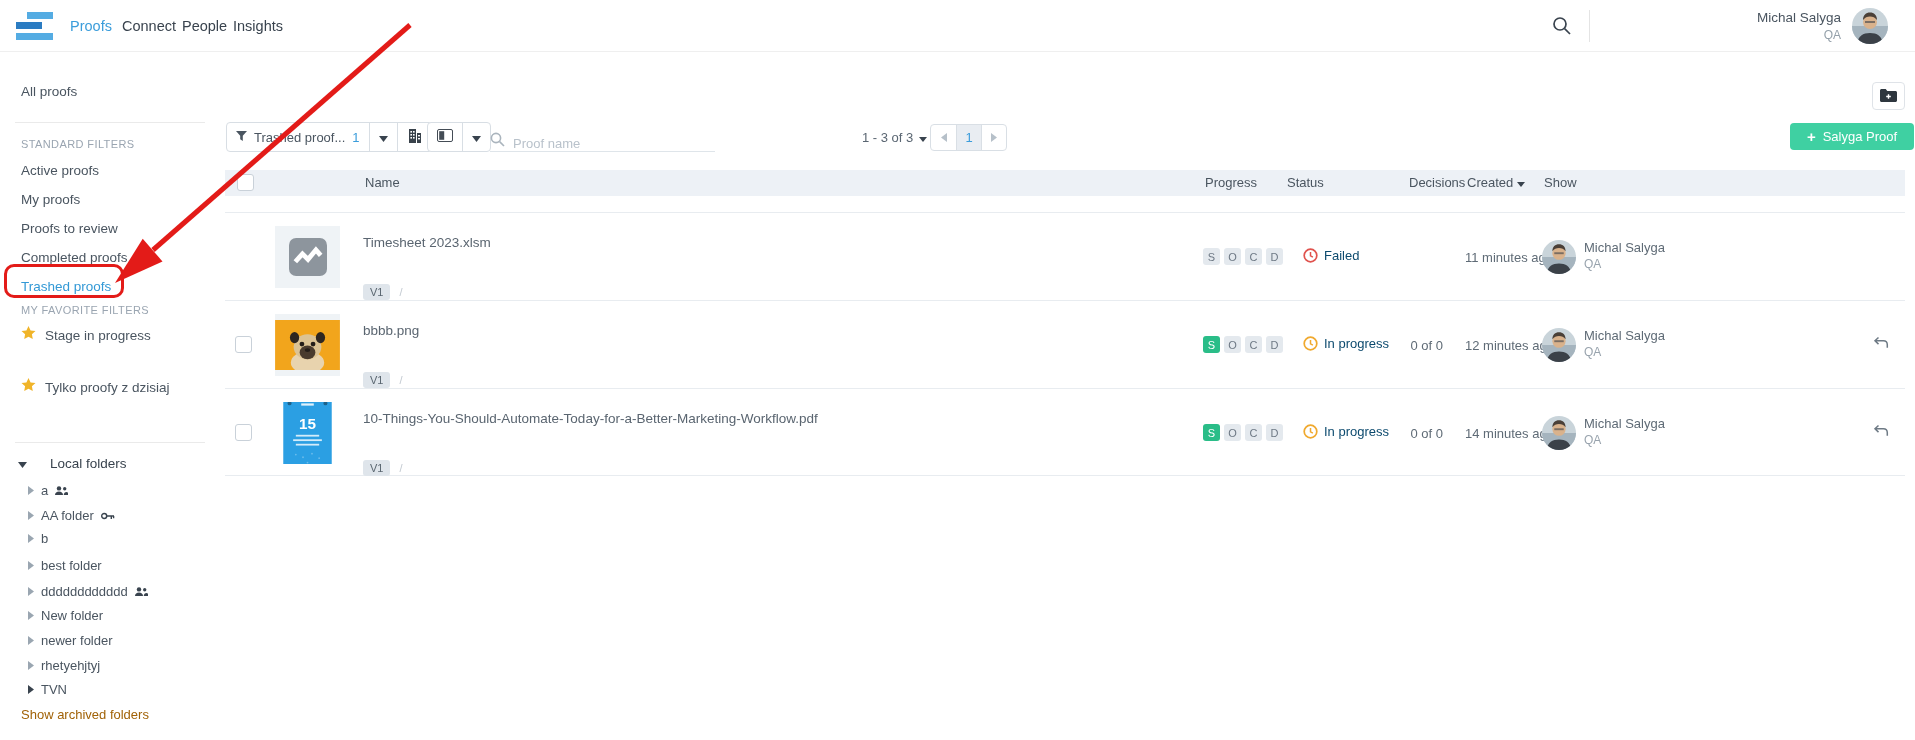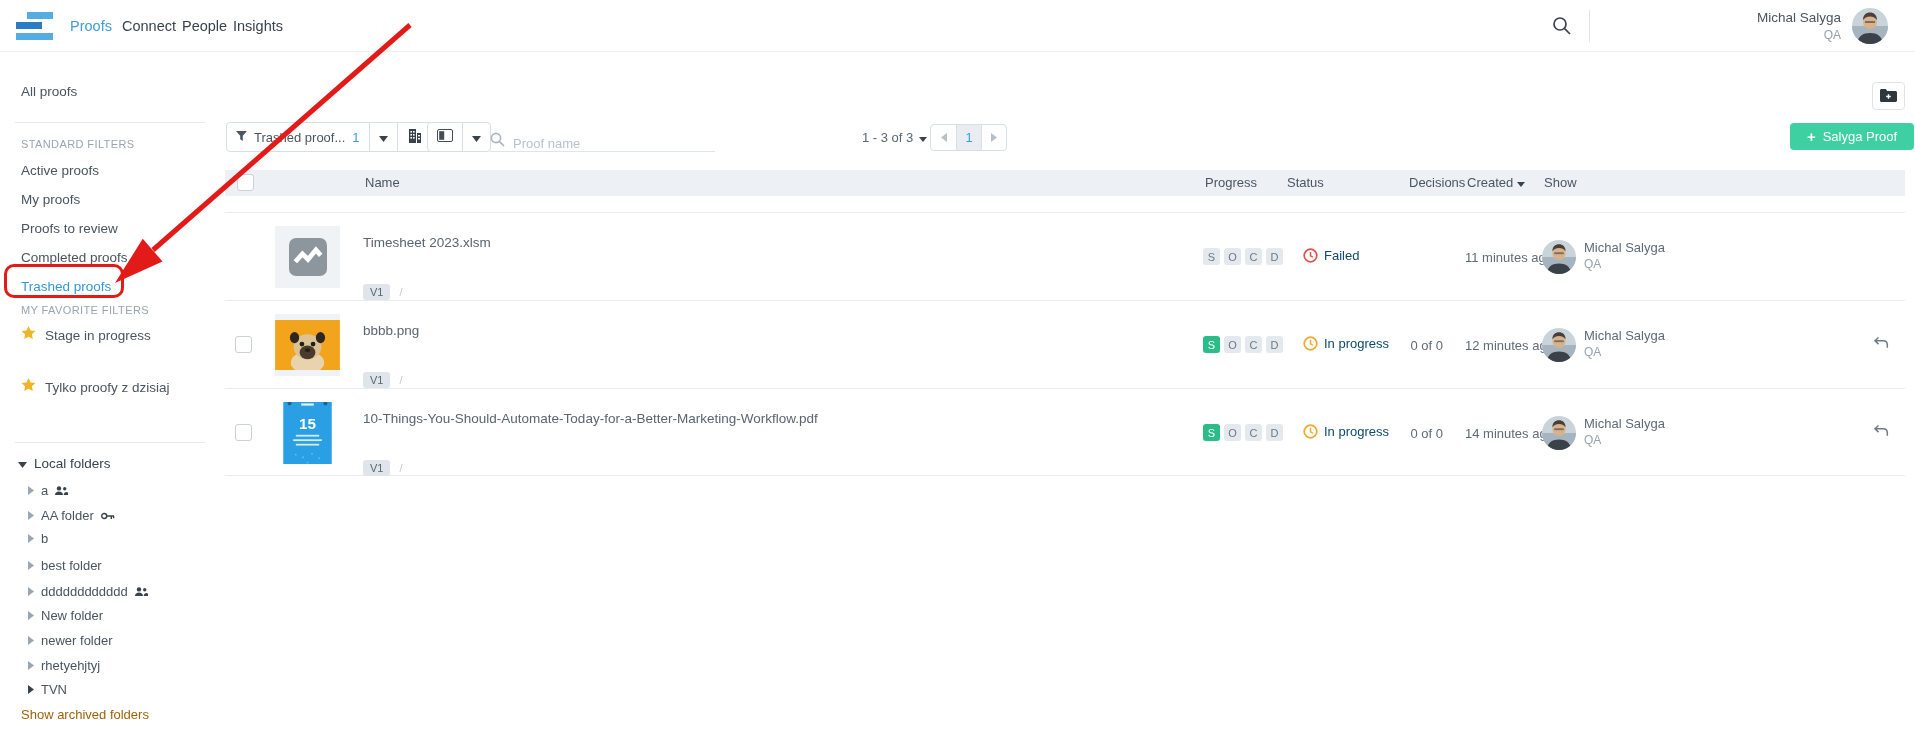--- a/index.html
+++ b/index.html
@@ -27,21 +27,21 @@
   .user-role { font-size:12px; color:#94a0aa; margin-top:3px; }
   .avatar { position:absolute; left:1852px; top:8px; width:36px; height:36px; border-radius:50%; overflow:hidden; cursor:pointer; }
 
   
   .sidebar { position:absolute; left:0; top:52px; width:225px; height:688px; background:#fff; }
   .sb-item { position:absolute; left:21px; font-size:13.5px; color:#4a5560; cursor:pointer; white-space:nowrap; }
   .sb-item.active { color:#3399d6; }
   .sb-title { position:absolute; left:21px; font-size:11px; color:#9aa5b1; letter-spacing:.4px; }
   .sb-hr { position:absolute; left:15px; width:190px; height:1px; background:#eaeaea; }
   .fav { display:flex; align-items:flex-end; gap:9px; }
-  .folders-head { position:absolute; left:18px; font-size:13.5px; color:#39434e; display:flex; align-items:flex-end; gap:7px; cursor:pointer; }
+  .folders-head { position:absolute; left:18px; font-size:13.5px; color:#39434e; display:flex; align-items:flex-end; gap:23px; cursor:pointer; }
   .folder { position:absolute; left:28px; font-size:13px; color:#4a5560; display:flex; align-items:center; gap:7px; cursor:pointer; white-space:nowrap; }
   .sb-link { position:absolute; left:21px; font-size:13px; color:#a16207; cursor:pointer; }
 
   
   .page-title { position:absolute; left:233px; top:84px; font-size:19px; color:#4c5a66; }
   .tool-group { position:absolute; top:122px; height:30px; display:flex; align-items:stretch; border:1px solid #d8dee4; border-radius:4px; background:#fff; }
   .tg-seg { display:flex; align-items:center; padding:0 9px; gap:7px; font-size:13px; color:#4a5560; cursor:pointer; }
   .tg-seg + .tg-seg { border-left:1px solid #d8dee4; }
   .count { color:#3b9ddb; }
   .search-wrap { position:absolute; left:490px; top:122px; width:225px; height:30px; display:flex; align-items:flex-end; gap:8px; border-bottom:1px solid #dfe5ea; }

